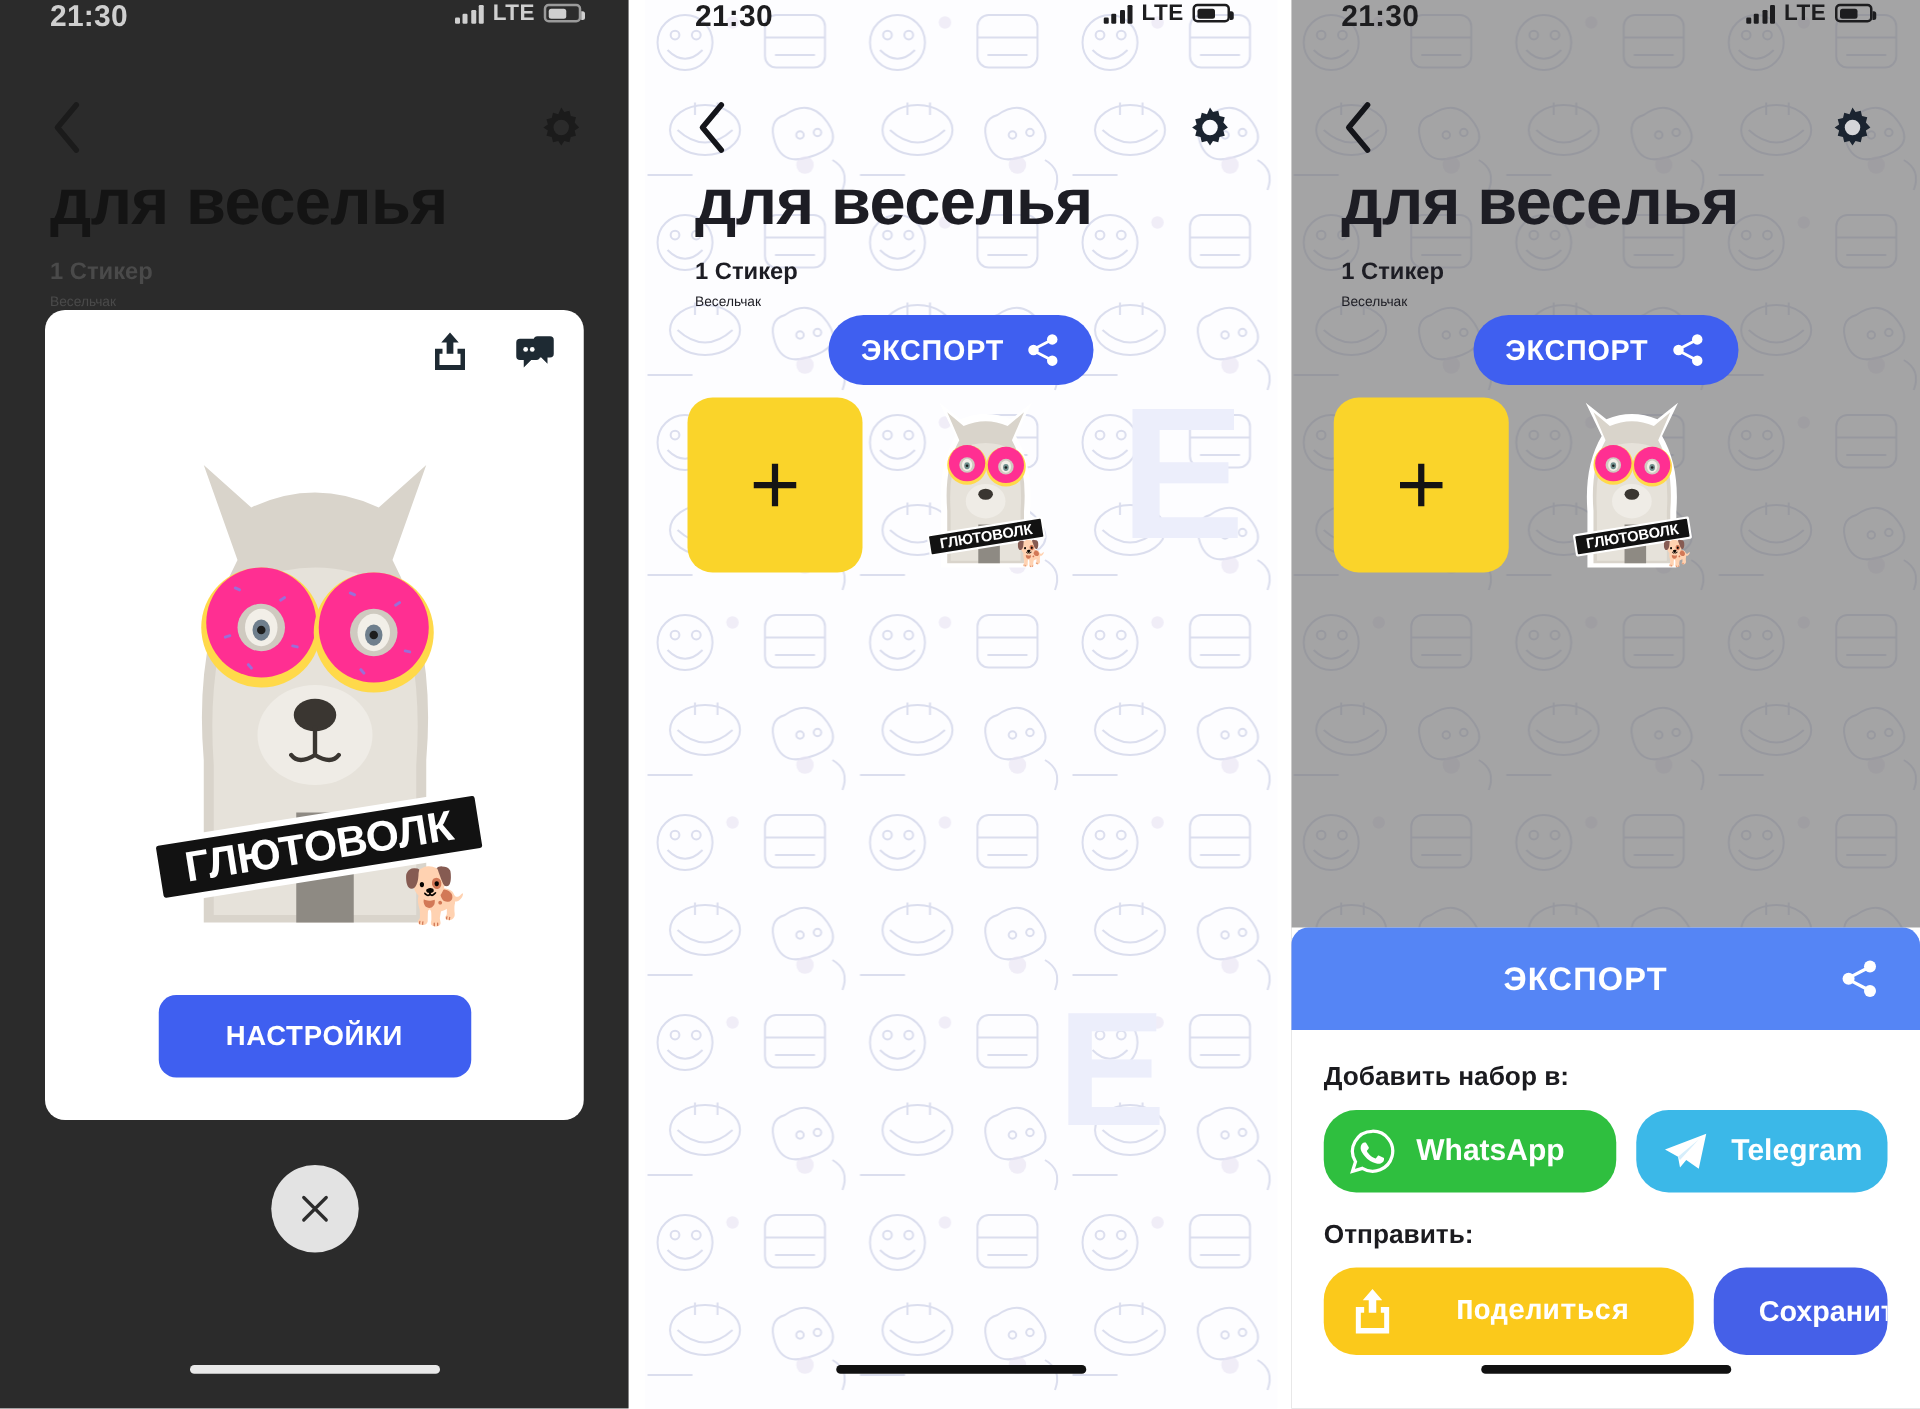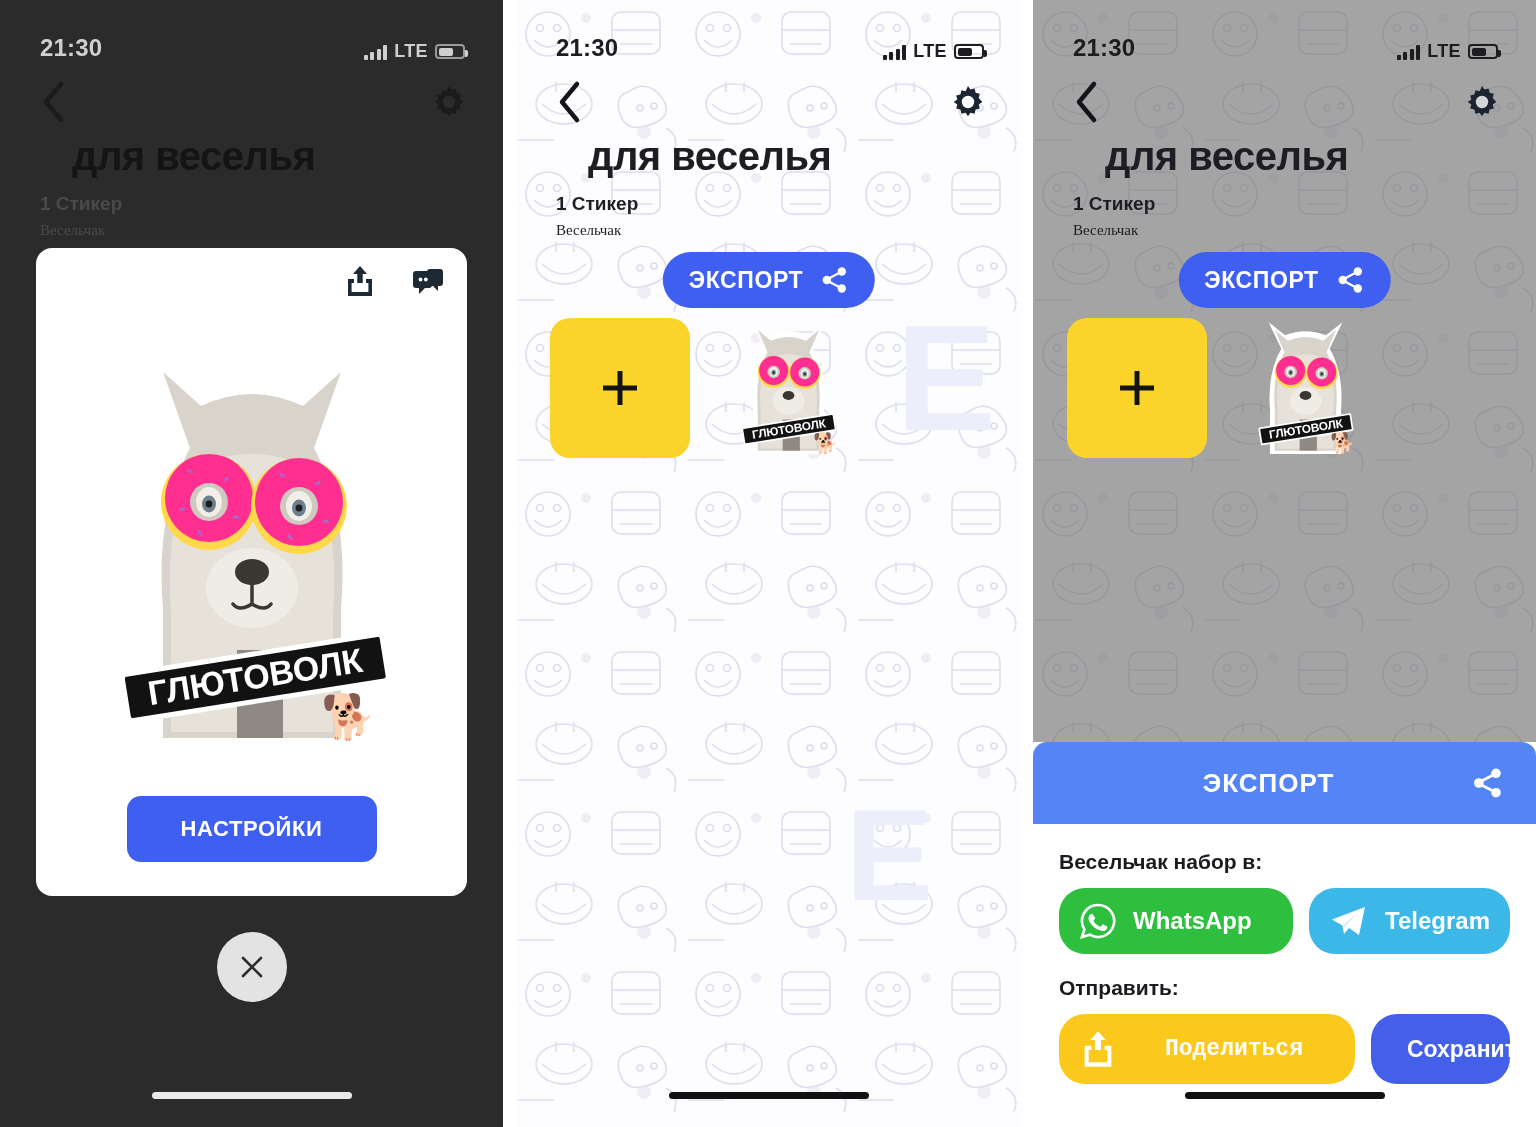--- a/index.html
+++ b/index.html
@@ -18,21 +18,21 @@
   
   .doodlebg { position:absolute; inset:0; background:#fbfbfe; }
   .doodlebg svg { position:absolute; inset:0; width:100%; height:100%; }
 
   
   .scrim-dark { position:absolute; inset:0; background:#2b2b2b; }
   .scrim-gray { position:absolute; inset:0; background:rgba(110,110,110,0.62); pointer-events:none; }
 
   
   .statusbar { position:absolute; top:0; left:0; right:0; height:62px;
-               display:flex; align-items:flex-end; justify-content:space-between;
+               display:flex; align-items:flex-start; justify-content:space-between;
                padding:0 38px 0 40px;gap:28px; }
   .sb-time { font-size:24px; font-weight:700; letter-spacing:0.2px; }
   .sb-right { display:flex; align-items:center; gap:7px; }
   .bars { display:flex; align-items:flex-end; gap:2.5px; height:16px; }
   .bars i { display:block; width:4px; border-radius:1px; }
   .bars i:nth-child(1){ height:5px; } .bars i:nth-child(2){ height:8px; }
   .bars i:nth-child(3){ height:11px; } .bars i:nth-child(4){ height:15px; }
   .lte { font-size:18px; font-weight:700; letter-spacing:0.4px; }
   .batt { position:relative; width:30px; height:15px; border-radius:4px; border:2px solid; }
   .batt .fill { position:absolute; left:1.5px; top:1.5px; bottom:1.5px; width:55%; border-radius:2px; }
@@ -50,23 +50,23 @@
 
   
   .navrow { position:absolute; top:70px; left:0; right:0; height:64px;
             display:flex; align-items:center; justify-content:space-between;
             padding:0 34px 0 40px; }
   .backchev { width:26px; height:44px; cursor:pointer; }
   .gear { width:40px; height:40px; cursor:pointer; }
 
   
   .titleblock { position:absolute; top:133px; left:40px; right:40px; }
-  .bigtitle { font-size:40px; font-weight:800; letter-spacing:-0.5px; line-height:1.15;margin-left:32px; }
+  .bigtitle { font-size:52px; font-weight:800; letter-spacing:-0.5px; line-height:1.15; }
   .subcount { font-size:19px; font-weight:700; margin-top:14px; }
-  .author { font-size:15px; font-weight:400; margin-top:7px;font-family:Liberation Serif, serif; }
+  .author { font-size:11px; font-weight:400; margin-top:7px; }
   .light .bigtitle, .light .subcount, .light .author { color:#1d1d24; }
   .dark .bigtitle { color:#141414; }
   .dark .subcount, .dark .author { color:#4a4a4a; }
 
   
   .card { position:absolute; left:36px; right:36px; top:248px; height:648px;
           background:#ffffff; border-radius:16px; }
   .card-icons { position:absolute; top:16px; right:22px; display:flex; gap:34px; align-items:center; }
   .card-icons .ci { width:34px; height:34px; cursor:pointer; }
   .sticker-wrap { position:absolute; left:0; right:0; top:62px; height:470px;
@@ -467,21 +467,21 @@
         <span class="lbl">ЭКСПОРТ</span>
         <svg width="32" height="32" viewBox="0 0 28 28">
           <circle cx="21" cy="5.5" r="4.2" fill="#fff"></circle>
             <circle cx="21" cy="22.5" r="4.2" fill="#fff"></circle>
           <circle cx="6" cy="14" r="4.2" fill="#fff"></circle>
           <path d="M8.8 12L18.4 7M8.8 16L18.4 21" stroke="#fff" stroke-width="2.3" stroke-linecap="round"></path>
         </svg>
       </div>
 
       <div class="sheet-body">
-        <div class="sec-label">Весельчак набор в:</div>
+        <div class="sec-label">Добавить набор в:</div>
         <div class="row">
           <button class="appbtn wa">
             <svg width="38" height="38" viewBox="0 0 38 38">
               <path d="M19 3a16 16 0 00-13.6 24.4L3 35l7.9-2.3A16 16 0 1019 3z" fill="none" stroke="#fff" stroke-width="2.6"></path>
               <path d="M14.2 12.4c-.5-1.1-1-1.1-1.4-1.1h-1.2c-.4 0-1.1.2-1.7.8-.6.6-2.2 2.1-2.2 5.2s2.3 6 2.6 6.4c.3.4 4.4 7 10.9 9.5 5.4 2.1 6.5 1.7 7.7 1.6 1.2-.1 3.8-1.6 4.4-3.1.5-1.5.5-2.8.4-3.1-.2-.3-.6-.5-1.2-.8l-4.2-2c-.6-.3-1-.4-1.4.2l-1.9 2.5c-.4.5-.8.5-1.4.2-.6-.3-2.7-1-5.2-3.2-1.9-1.7-3.2-3.8-3.6-4.4-.4-.6 0-1 .3-1.3l1-1.2c.3-.4.4-.6.6-1 .2-.4.1-.8 0-1.1z" fill="#fff" transform="scale(0.72) translate(5.5,5.5)"></path>
             </svg>
             <span class="txt">WhatsApp</span>
           </button>
           <button class="appbtn tg">
             <svg width="40" height="38" viewBox="0 0 40 38">

